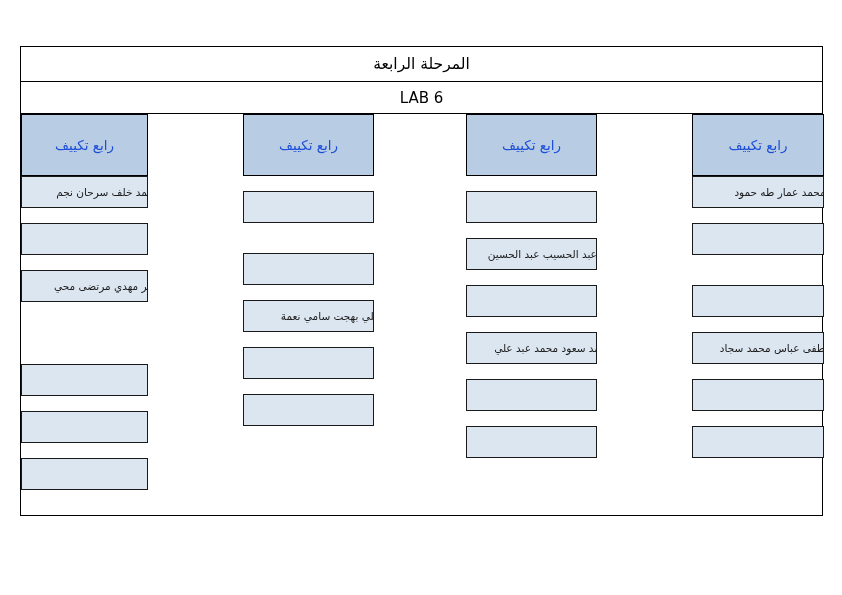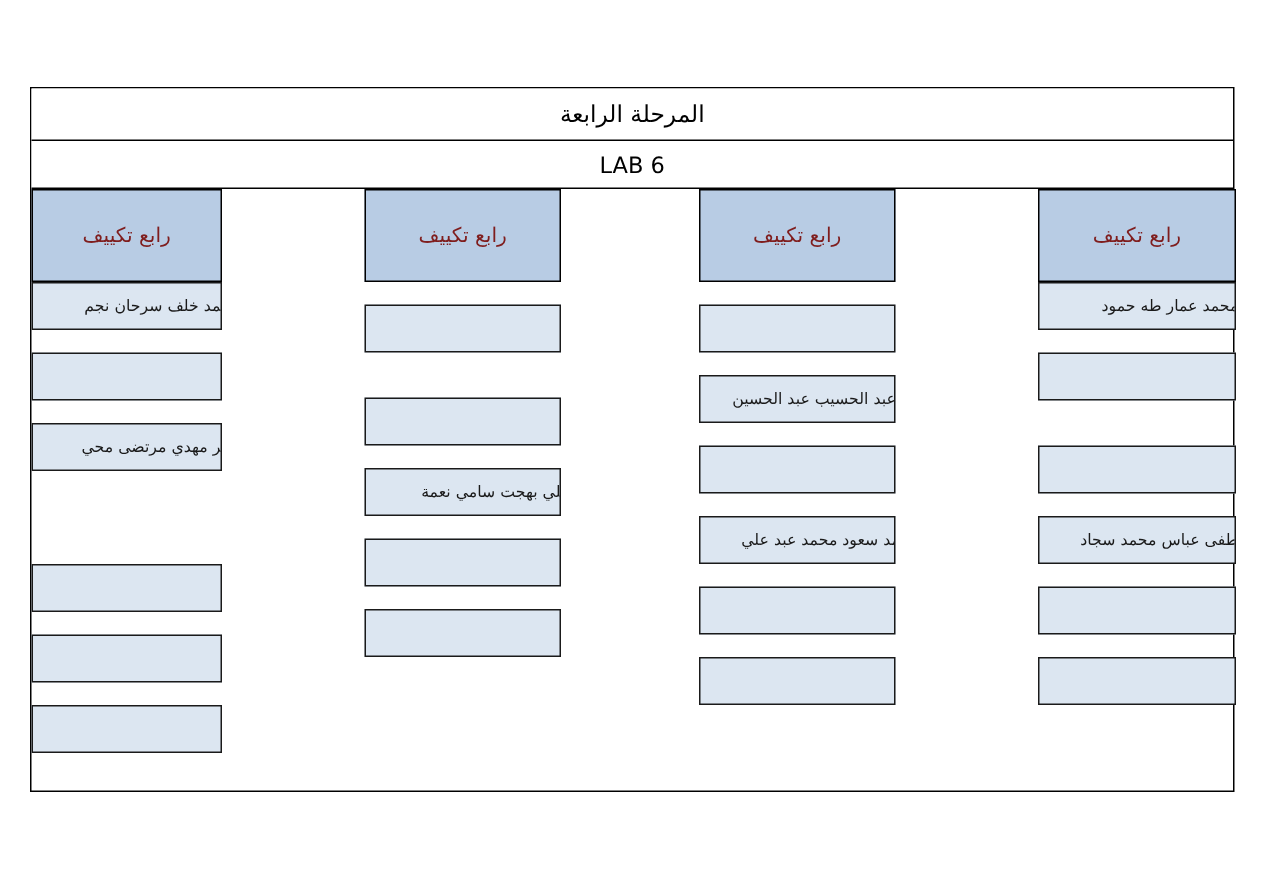--- a/index.html
+++ b/index.html
@@ -13,21 +13,21 @@
     height: 595px;
     position: relative;
     font-family: "DejaVu Sans", "Liberation Sans", sans-serif;
     overflow: hidden;
   }
 
   
   #sheet {
     position: absolute;
     left: 20px;
-    top: 58px;
+    top: 46px;
     width: 803px;
     height: 470px;
     border: 1px solid #000000;
     box-sizing: border-box;
     background: #ffffff;
   }
 
   
   .title-row {
     box-sizing: border-box;
@@ -71,21 +71,21 @@
 
   .col-header {
     box-sizing: border-box;
     height: 62px;
     background: #b8cce4;
     border: 1px solid #000000;
     display: flex;
     align-items: center;
     justify-content: center;
     font-size: 13.5px;
-    color: #7f1d1d;
+    color: #1d4ed8;
   }
   .cell {
     box-sizing: border-box;
     height: 32px;
     background: #dce6f1;
     border: 1px solid #1a1a1a;
     display: flex;
     align-items: center;
     justify-content: center;
     font-size: 10.5px;

